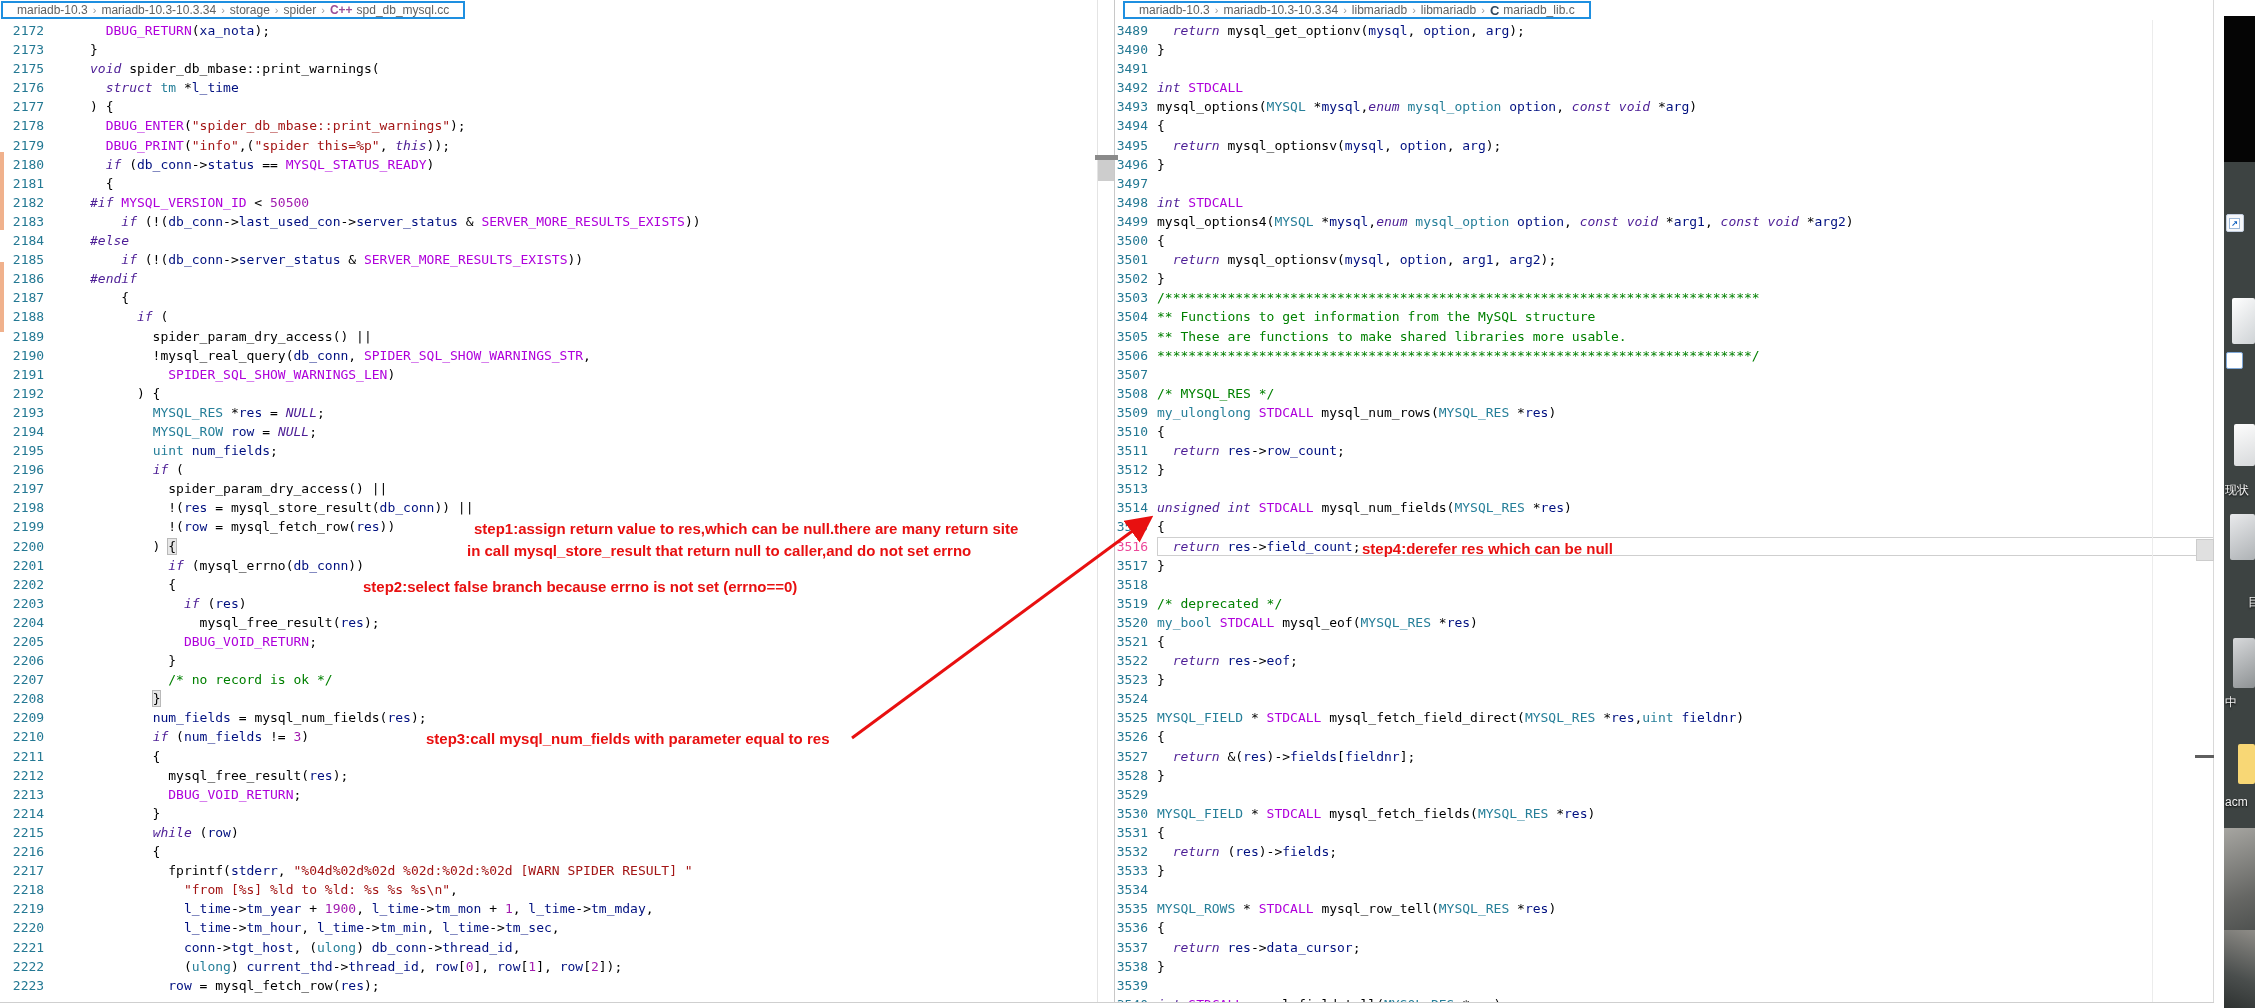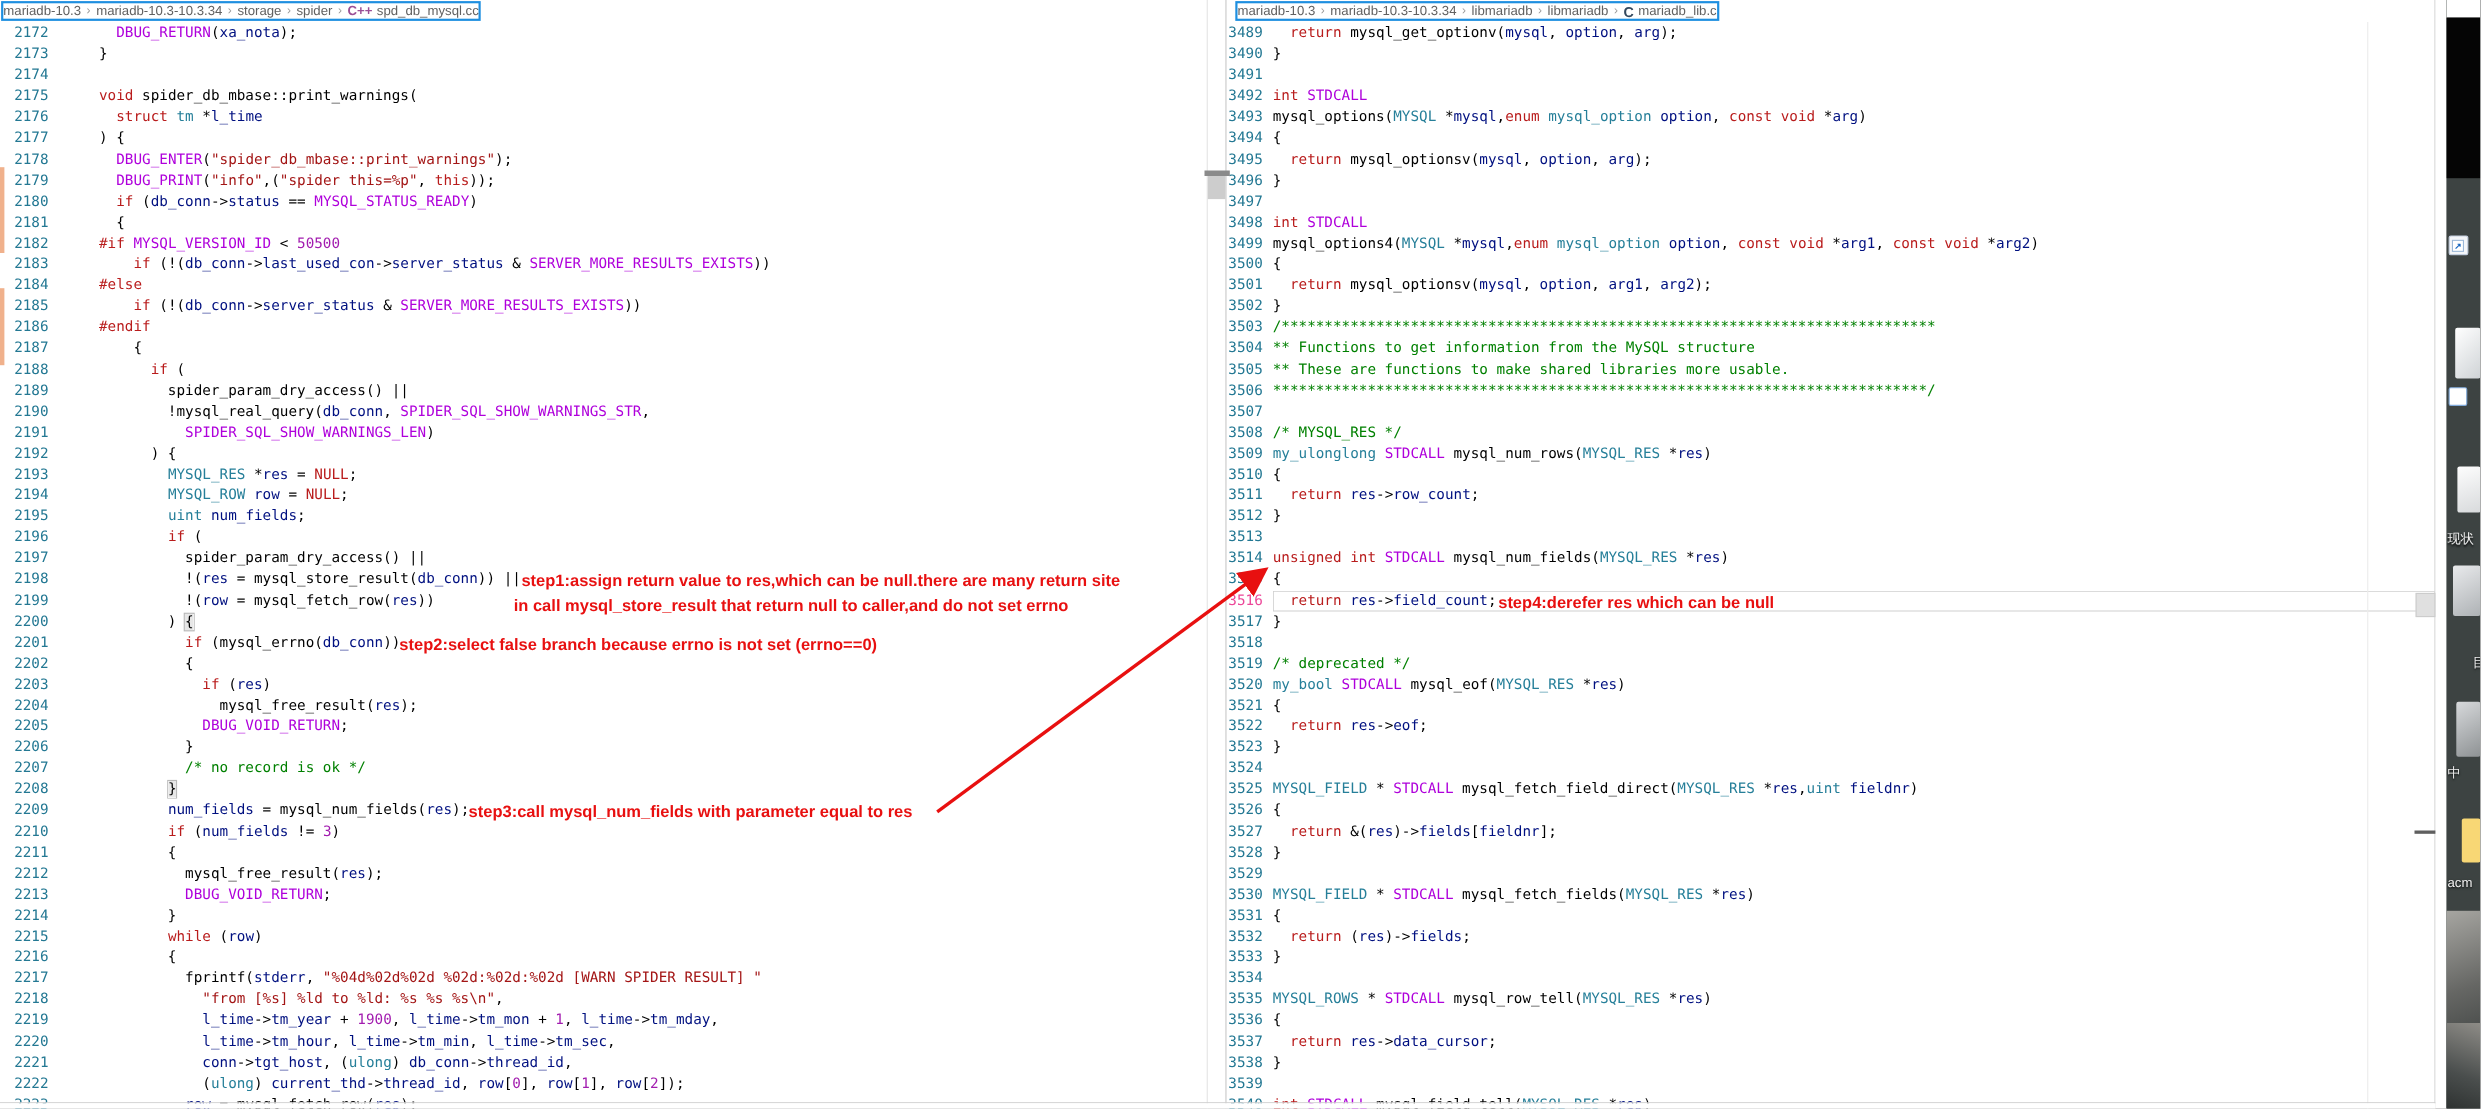--- a/index.html
+++ b/index.html
@@ -1,38 +1,38 @@
 <!DOCTYPE html>
 <html><head>
 <meta charset="utf-8">
 <style>
   html,body{margin:0;padding:0;background:#888;}
   .screen{position:relative;width:2255px;height:1008px;background:#ffffff;overflow:hidden;
           font-family:"DejaVu Sans Mono",monospace;}
   
   .crumbbox{position:absolute;top:1px;height:18px;border:2px solid #1e8fe0;background:#fff;
-            display:flex;align-items:center;padding:0 0;box-sizing:border-box;
+            display:flex;align-items:center;padding:0 14px;box-sizing:border-box;
             font-family:"Liberation Sans",sans-serif;font-size:12px;color:#616161;white-space:nowrap;z-index:30;}
   .crumbbox .sep{margin:0 5px;color:#9a9a9a;font-size:11px;}
   .cpp-icon{color:#9b4f96;font-weight:bold;margin-right:4px;font-size:12px;}
   .c-icon{color:#34495e;font-weight:bold;margin-right:4px;font-size:13px;}
   
   .code{position:absolute;top:21px;font-size:13px;line-height:19.1px;z-index:2;}
   .code-left{left:0;width:1096px;}
   .code-right{left:1115px;width:1099px;}
   .line{display:flex;height:19.1px;white-space:pre;}
   .ln{flex:none;text-align:right;color:#237893;}
   .code-left .ln{width:57px;text-align:center;}
   .code-left .lc{margin-left:33px;}
   .code-right .ln{width:33px;}
   .code-right .lc{margin-left:9px;}
   .lc{white-space:pre;color:#000000;flex:1;}
   .line.current .lc{box-shadow:inset 0 0 0 1px #cfcfcf;}
   .line.current .ln{color:#ec4899;}
-  .tok-kw{color:#b91c1c;}
+  .tok-kw{color:#4c1d95;font-style:italic;}
   .tok-ty{color:#267f99;}
   .tok-mac{color:#af00db;}
   .tok-str{color:#a31515;}
   .tok-com{color:#008000;}
   .tok-num{color:#a21caf;}
   .tok-v{color:#001080;}
   .tok-bh{background:#e7e7e7;box-shadow:0 0 0 1px #b9b9b9;}
   
   .vline{position:absolute;width:1px;top:0;bottom:0;z-index:5;}
   .sash{left:1114px;background:#c8c8c8;}
@@ -91,21 +91,20 @@
       <span class="sep">›</span>
       <span>libmariadb</span>
       <span class="sep">›</span>
       <span class="c-icon">C</span>
       <span>mariadb_lib.c</span>
     </div>
 
   <div class="code code-left" id="code-left">
       <div class="line"><span class="ln">2172</span><span class="lc"><span>  </span><span class="tok-mac">DBUG_RETURN</span><span>(</span><span class="tok-v">xa_nota</span><span>);</span></span></div>
       <div class="line"><span class="ln">2173</span><span class="lc"><span>}</span></span></div>
-      <div class="line"><span class="ln">2174</span><span class="lc"></span></div>
       <div class="line"><span class="ln">2175</span><span class="lc"><span class="tok-kw">void</span><span> spider_db_mbase::print_warnings(</span></span></div>
       <div class="line"><span class="ln">2176</span><span class="lc"><span>  </span><span class="tok-kw">struct</span><span> </span><span class="tok-ty">tm</span><span> *</span><span class="tok-v">l_time</span></span></div>
       <div class="line"><span class="ln">2177</span><span class="lc"><span>) {</span></span></div>
       <div class="line"><span class="ln">2178</span><span class="lc"><span>  </span><span class="tok-mac">DBUG_ENTER</span><span>(</span><span class="tok-str">"spider_db_mbase::print_warnings"</span><span>);</span></span></div>
       <div class="line"><span class="ln">2179</span><span class="lc"><span>  </span><span class="tok-mac">DBUG_PRINT</span><span>(</span><span class="tok-str">"info"</span><span>,(</span><span class="tok-str">"spider this=%p"</span><span>, </span><span class="tok-kw">this</span><span>));</span></span></div>
       <div class="line"><span class="ln">2180</span><span class="lc"><span>  </span><span class="tok-kw">if</span><span> (</span><span class="tok-v">db_conn</span><span>-&gt;</span><span class="tok-v">status</span><span> == </span><span class="tok-mac">MYSQL_STATUS_READY</span><span>)</span></span></div>
       <div class="line"><span class="ln">2181</span><span class="lc"><span>  {</span></span></div>
       <div class="line"><span class="ln">2182</span><span class="lc"><span class="tok-kw">#if</span><span> </span><span class="tok-mac">MYSQL_VERSION_ID</span><span> &lt; </span><span class="tok-num">50500</span></span></div>
       <div class="line"><span class="ln">2183</span><span class="lc"><span>    </span><span class="tok-kw">if</span><span> (!(</span><span class="tok-v">db_conn</span><span>-&gt;</span><span class="tok-v">last_used_con</span><span>-&gt;</span><span class="tok-v">server_status</span><span> &amp; </span><span class="tok-mac">SERVER_MORE_RESULTS_EXISTS</span><span>))</span></span></div>
       <div class="line"><span class="ln">2184</span><span class="lc"><span class="tok-kw">#else</span></span></div>

